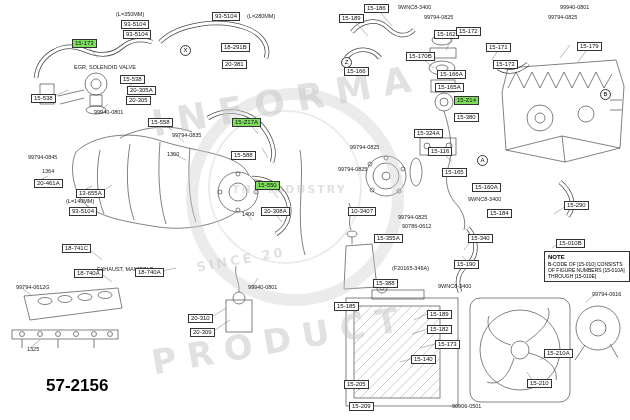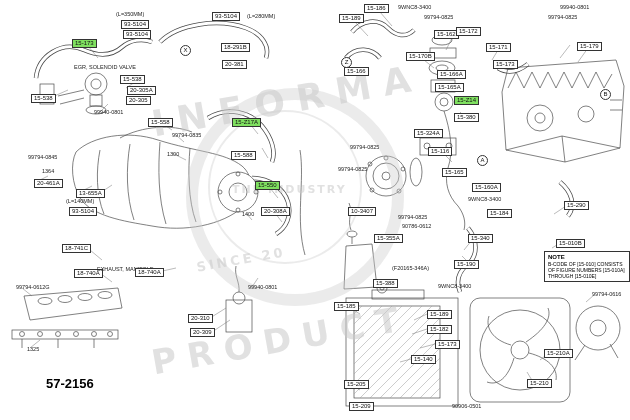--- a/index.html
+++ b/index.html
@@ -22,21 +22,21 @@
   .part-label{position:absolute;font-size:6px;line-height:7px;border:1px solid #333;background:#fff;
               padding:0 2px;color:#111;white-space:nowrap;}
   .part-label.plain{border:none;background:transparent;padding:0;font-size:5.5px;color:#222;}
   .part-label.hl{background:#7fe060;}
   .marker{position:absolute;width:9px;height:9px;border:1px solid #333;border-radius:50%;
           background:#fff;font-size:6px;line-height:9px;text-align:center;color:#111;}
   .note-box{position:absolute;left:544px;top:251px;width:78px;z-index:3;border:1px solid #333;
             background:#fff;padding:2px 3px;}
   .note-title{font-size:6px;font-weight:bold;line-height:7px;}
   .note-line{font-size:5px;line-height:6px;}
-  .fig-number{position:absolute;left:46px;top:376px;z-index:3;font-size:13px;font-weight:bold;color:#000;}
+  .fig-number{position:absolute;left:46px;top:376px;z-index:3;font-size:17px;font-weight:bold;color:#000;}
 </style>
 </head>
 <body>
 
 <div class="stage">
 
   <div class="wm-circle outer"></div>
   <div class="wm-circle inner"></div>
   <div class="wm wm-informa">INFORMA</div>
   <div class="wm wm-industry">THE INDUSTRY</div>

